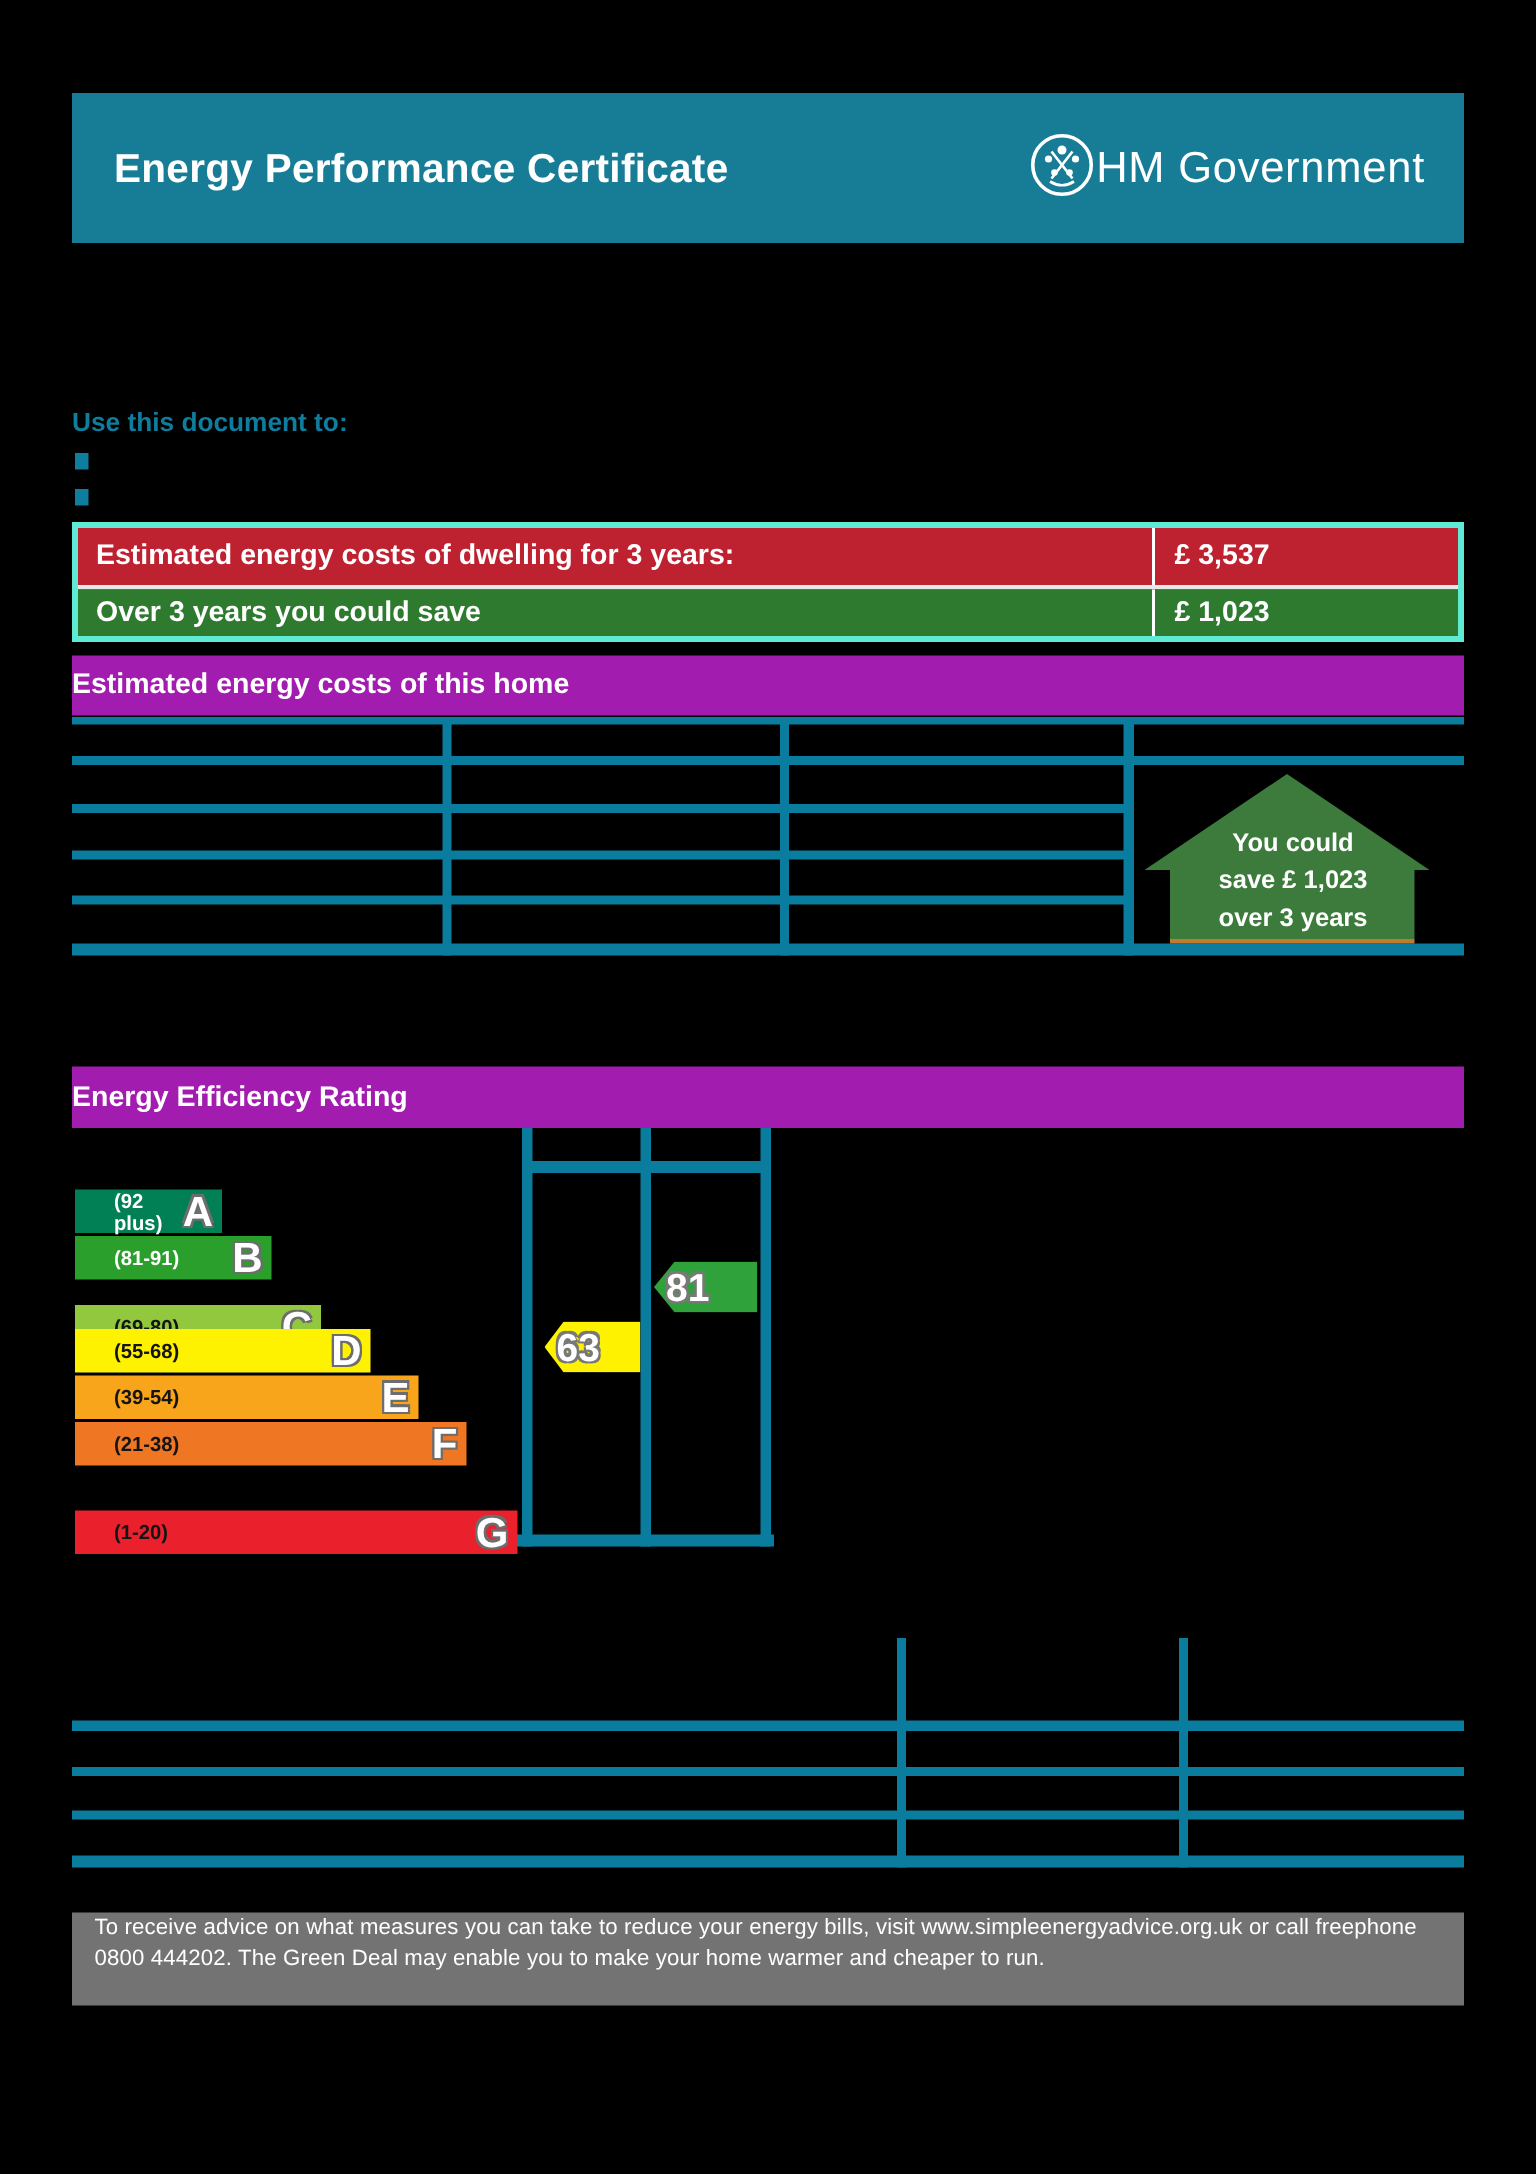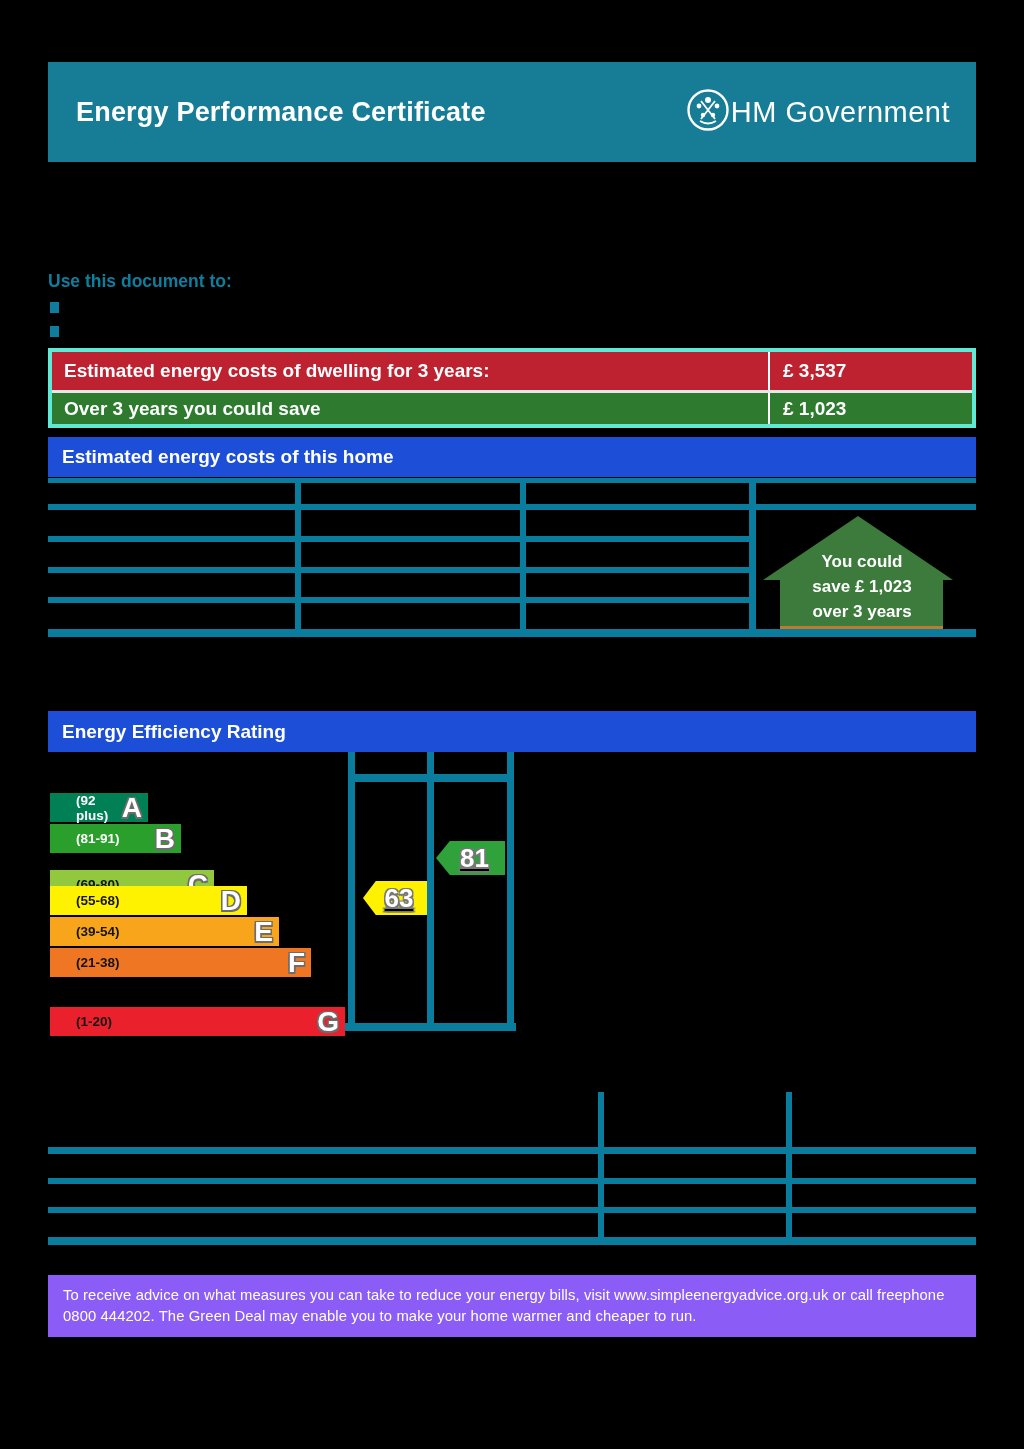--- a/index.html
+++ b/index.html
@@ -21,50 +21,50 @@
   
   .summary-table{left:48px;top:348px;width:928px;border:4px solid #5eead4;box-sizing:border-box;}
   .summary-row{display:flex;align-items:center;color:#fff;font-size:19px;font-weight:bold;}
   .summary-row.red{background:#BE2130;height:38px;}
   .summary-row.green{background:#2E7B30;height:31px;}
   .row-divider{height:3px;background:#E8E8E8;}
   .summary-label{width:704px;padding-left:12px;}
   .summary-value{flex:1;border-left:2px solid #fff;padding-left:13px;height:100%;display:flex;align-items:center;}
 
   
-  .banner{left:48px;width:928px;background:#1d4ed8;color:#fff;font-size:19px;font-weight:bold;
-    display:flex;align-items:center;padding-left:14px;box-sizing:border-box;text-align:center;}
+  .banner{left:48px;width:928px;background:#a21caf;color:#fff;font-size:19px;font-weight:bold;
+    display:flex;align-items:center;box-sizing:border-box;text-align:center;}
 
   .tline{background:#0A7C9E;}
 
   
   .house-roof{left:763px;top:516px;width:0;height:0;
     border-left:95px solid transparent;border-right:95px solid transparent;
     border-bottom:64px solid #3C7B3C;}
   .house-body{left:780px;top:579px;width:163px;height:47px;background:#3C7B3C;}
   .house-base{left:780px;top:626px;width:163px;height:3px;background:#C07A2B;}
   .house-text{left:772px;top:549px;width:180px;text-align:center;color:#fff;
     font-size:17px;font-weight:bold;line-height:25px;}
 
   
   .band{left:50px;height:29px;display:flex;align-items:center;}
   .band-range{font-size:13.5px;font-weight:bold;padding-left:26px;}
   .band-range.light{color:#fff;}
   .band-range.dark{color:#141414;}
   .band-letter{margin-left:auto;padding-right:6px;color:#fff;font-size:28px;font-weight:bold;line-height:29px;
     text-shadow:-1.5px -1.5px 0 #6d6d6d,1.5px -1.5px 0 #6d6d6d,-1.5px 1.5px 0 #6d6d6d,1.5px 1.5px 0 #6d6d6d;}
 
-  .pointer{display:flex;align-items:center;justify-content:center;
-    clip-path:polygon(0 50%,20% 0,100% 0,100% 100%,20% 100%);text-decoration:underline;}
+  .pointer{display:flex;align-items:center;justify-content:flex-start;
+    clip-path:polygon(0 50%,20% 0,100% 0,100% 100%,20% 100%);}
   .pointer span{color:#fff;font-size:26px;font-weight:bold;padding-left:8px;
     text-shadow:-1.5px -1.5px 0 #787878,1.5px -1.5px 0 #787878,-1.5px 1.5px 0 #787878,1.5px 1.5px 0 #787878;}
 
   
-  .advice-box{left:48px;top:1275px;width:928px;height:62px;background:#8b5cf6;color:#fff;
-    font-size:14.8px;line-height:21px;display:flex;align-items:center;
+  .advice-box{left:48px;top:1275px;width:928px;height:62px;background:#737373;color:#fff;
+    font-size:14.8px;line-height:21px;display:flex;align-items:flex-start;
     padding:0 15px;box-sizing:border-box;letter-spacing:.1px;}
 </style>
 </head>
 <body>
 
 <div id="page">
 
   <div class="abs header-band">
     <div class="header-title">Energy Performance Certificate</div>
     <div class="gov-logo">

